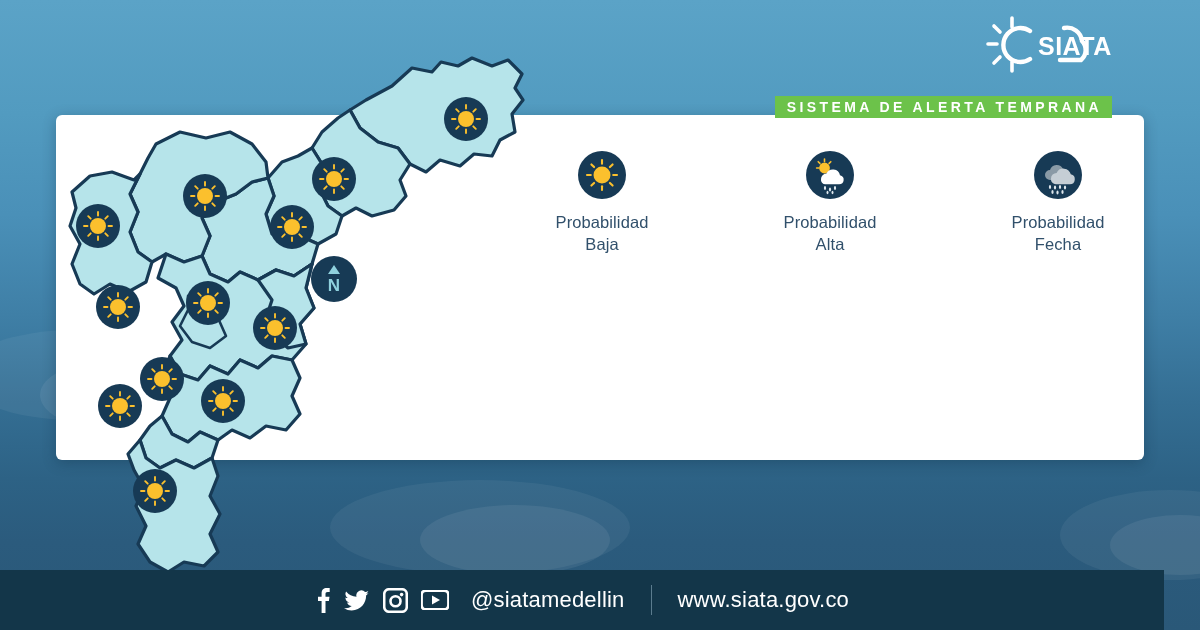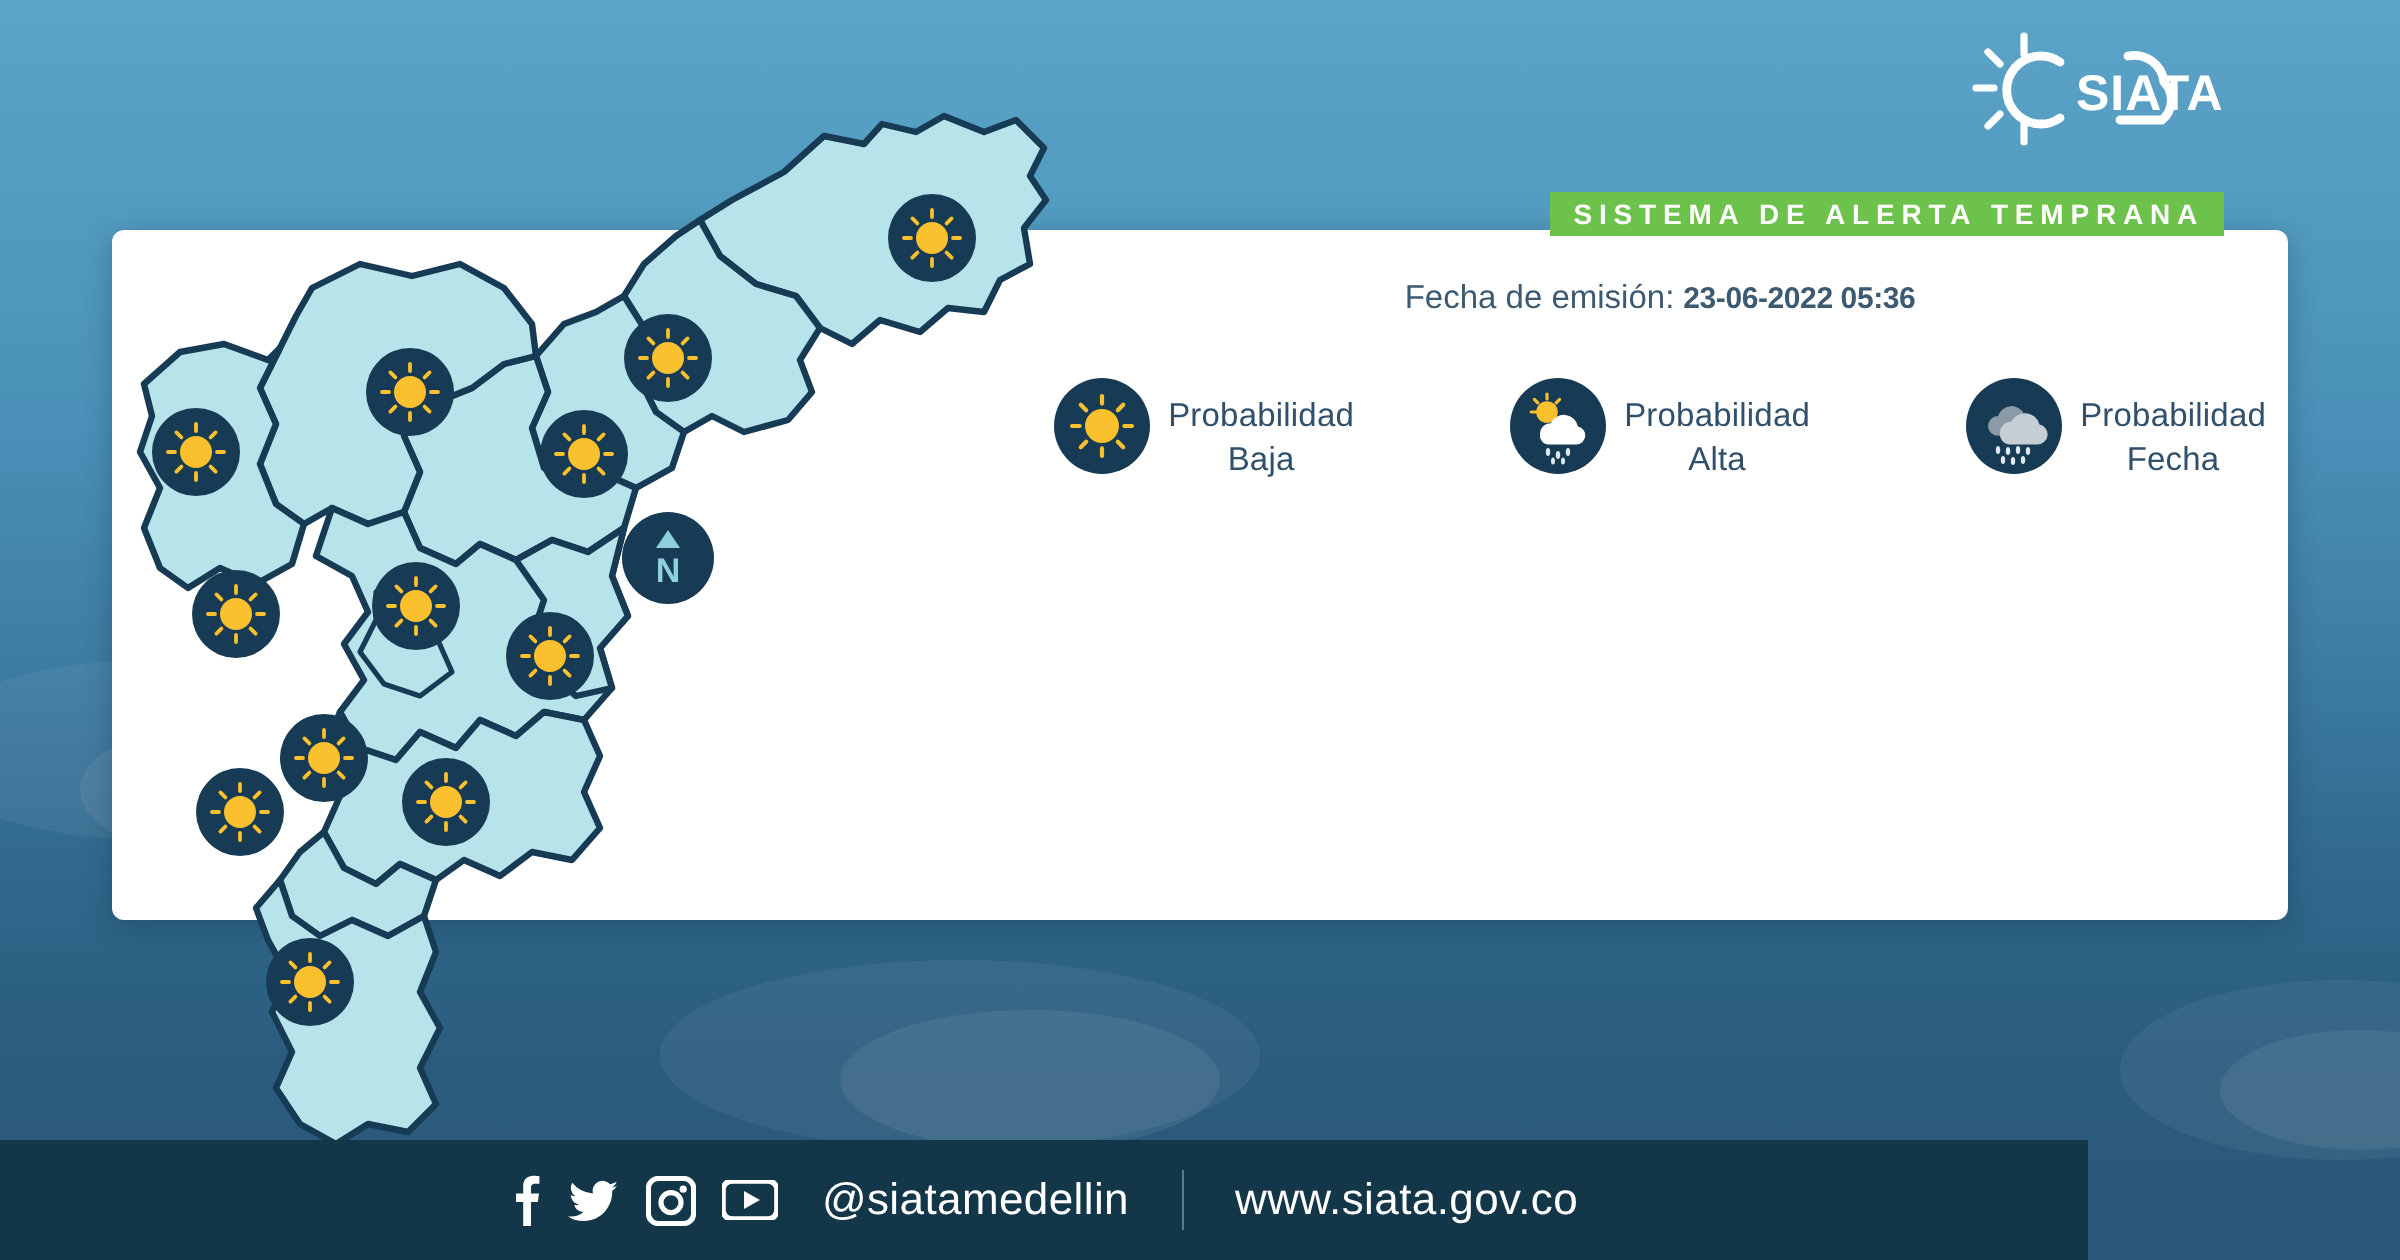--- a/index.html
+++ b/index.html
@@ -68,30 +68,30 @@
   }
   .hl {
     background:#184a66; color:#ffffff; border-radius:4px;
     padding:1px 7px 3px 7px; display:inline-block; line-height:31px;
   }
   .fecha { text-align:center; margin-top:15px; color:#3c5a72; white-space:nowrap; }
   .fecha .lbl { font-size:16.5px; }
   .fecha .val { font-size:15px; font-weight:bold; letter-spacing:-.2px; }
 
   .legend { display:flex; justify-content:center; gap:78px; margin-top:26px; }
-  .legend-item { width:150px; display:flex; align-items:center;justify-content:space-between; }
+  .legend-item { width:150px; display:flex; flex-direction:column; align-items:center; }
   .legend-icon { width:48px; height:48px; }
   .legend-label {
     margin-top:12px; text-align:center; color:#31506b;
     font-size:16.5px; line-height:22px; letter-spacing:.1px;
   }
 
   
   .footer {
-    position:absolute; left:0; bottom:0; width:1044px; height:60px;
+    position:absolute; left:0; bottom:0; width:1164px; height:60px;
     background:#133649; z-index:7;
     display:flex; align-items:center; justify-content:center; gap:0;
   }
   .footer-inner { display:flex; align-items:center; }
   .socials { display:flex; align-items:center; gap:13px; margin-right:22px; }
   .socials svg { display:block; }
   .handle { color:#ffffff; font-size:22px; letter-spacing:.2px; }
   .divider { width:1px; height:30px; background:#5b7c8e; margin:0 26px; }
   .url { color:#ffffff; font-size:22px; letter-spacing:.2px; }
 </style>
@@ -360,24 +360,20 @@
         <circle cx="23" cy="23" r="23" fill="#173a55"></circle>
         <polygon points="23,9 29,18 17,18" fill="#8fd0dd"></polygon>
         <text x="23" y="35" text-anchor="middle" font-family="Liberation Sans, sans-serif" font-size="17" font-weight="bold" fill="#8fd0dd">N</text>
       </svg>
     </div>
   </div>
 
   <div class="content">
 
 
-    <div class="fecha">
-      <span class="lbl">Fecha de emisión:</span>
-      <span class="val">23-06-2022 05:36</span>
-    </div>
 
     <div class="legend">
 
       <div class="legend-item">
         <div class="legend-icon">
           <svg viewBox="0 0 48 48" width="48" height="48">
             <circle cx="24" cy="24" r="24" fill="#173a55"></circle>
             <circle cx="24" cy="24" r="8.5" fill="#fbc02d"></circle>
             <g stroke="#fbc02d" stroke-width="2.1" stroke-linecap="round">
               <line x1="24" y1="9" x2="24" y2="12.8"></line>

